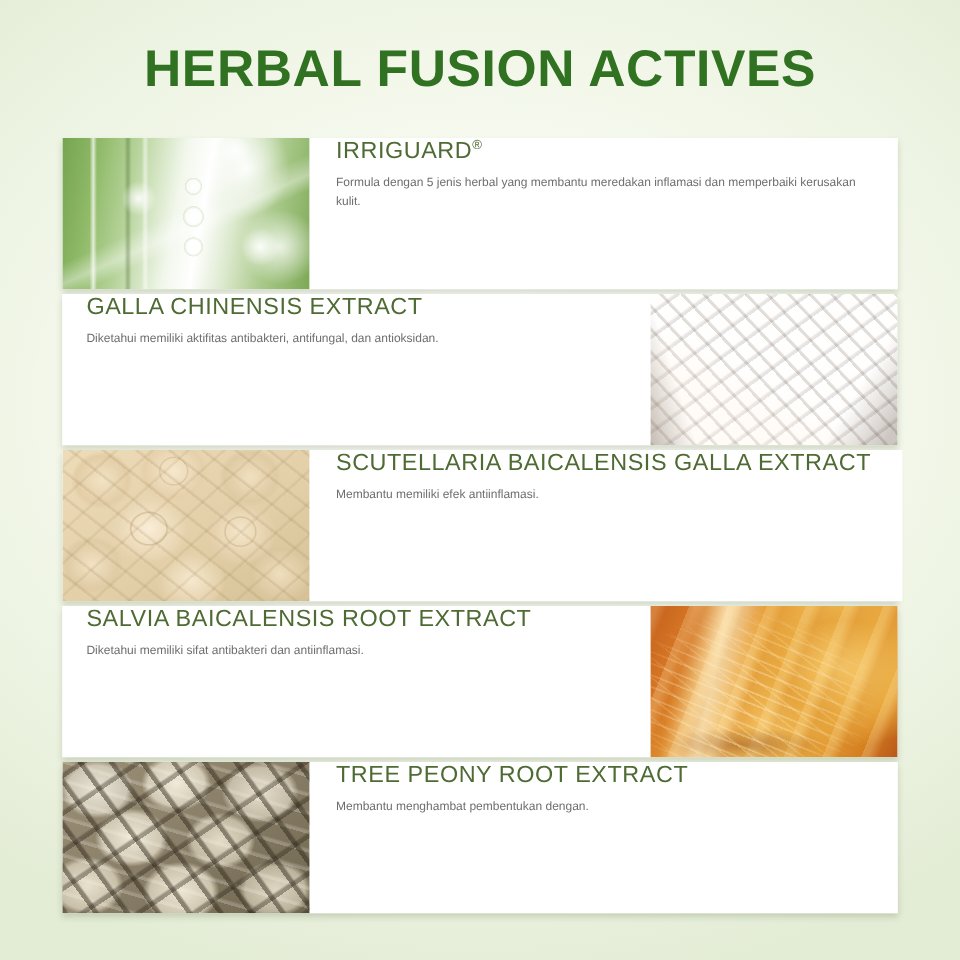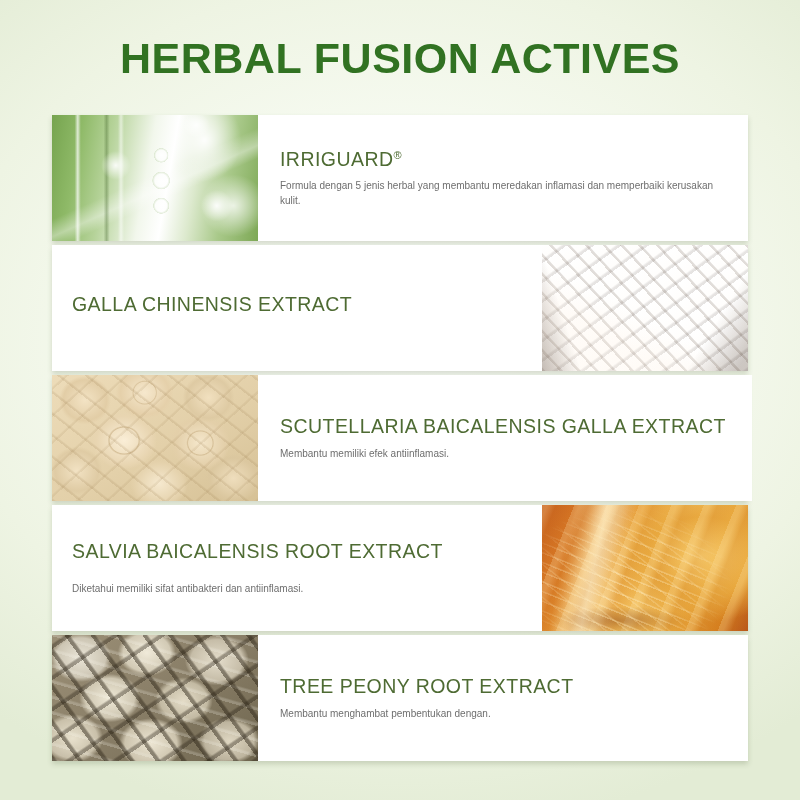--- a/index.html
+++ b/index.html
@@ -65,26 +65,25 @@
   .card-thumb {
     position: relative;
     width: 206px;
     flex: 0 0 206px;
     overflow: hidden;
   }
   .card-body {
     flex: 1 1 auto;
     display: flex;
     flex-direction: column;
-    justify-content: center;
     padding: 0 26px 0 22px;
     background: #ffffff;
   }
   .card.image-left .card-body { padding-left: 22px; }
-  .card.image-right .card-body { padding-left: 20px; padding-right: 18px; gap: 11px; }
+  .card.image-right .card-body { padding-left: 20px; padding-right: 18px; }
 
   .card-title {
     font-size: 19.5px;
     letter-spacing: 0.45px;
     color: #4e6b33;
     line-height: 1.2;
     margin-bottom: 7px;
     white-space: nowrap;
   }
   .card-title .reg {
@@ -267,20 +266,21 @@
         <div class="card-desc">Formula dengan 5 jenis herbal yang membantu meredakan inflamasi dan memperbaiki kerusakan kulit.</div>
       </div>
     </div>
 
     <div class="card image-right">
       <div class="card-thumb">
         <div class="thumb-img img-galla"></div>
       </div>
       <div class="card-body">
         <div class="card-title">GALLA CHINENSIS EXTRACT</div>
+        <div class="card-desc">Diketahui memiliki aktifitas antibakteri, antifungal, dan antioksidan.</div>
       </div>
     </div>
 
     <div class="card image-left">
       <div class="card-thumb">
         <div class="thumb-img img-scute"></div>
       </div>
       <div class="card-body">
         <div class="card-title">SCUTELLARIA BAICALENSIS GALLA EXTRACT</div>
         <div class="card-desc">Membantu memiliki efek antiinflamasi.</div>

